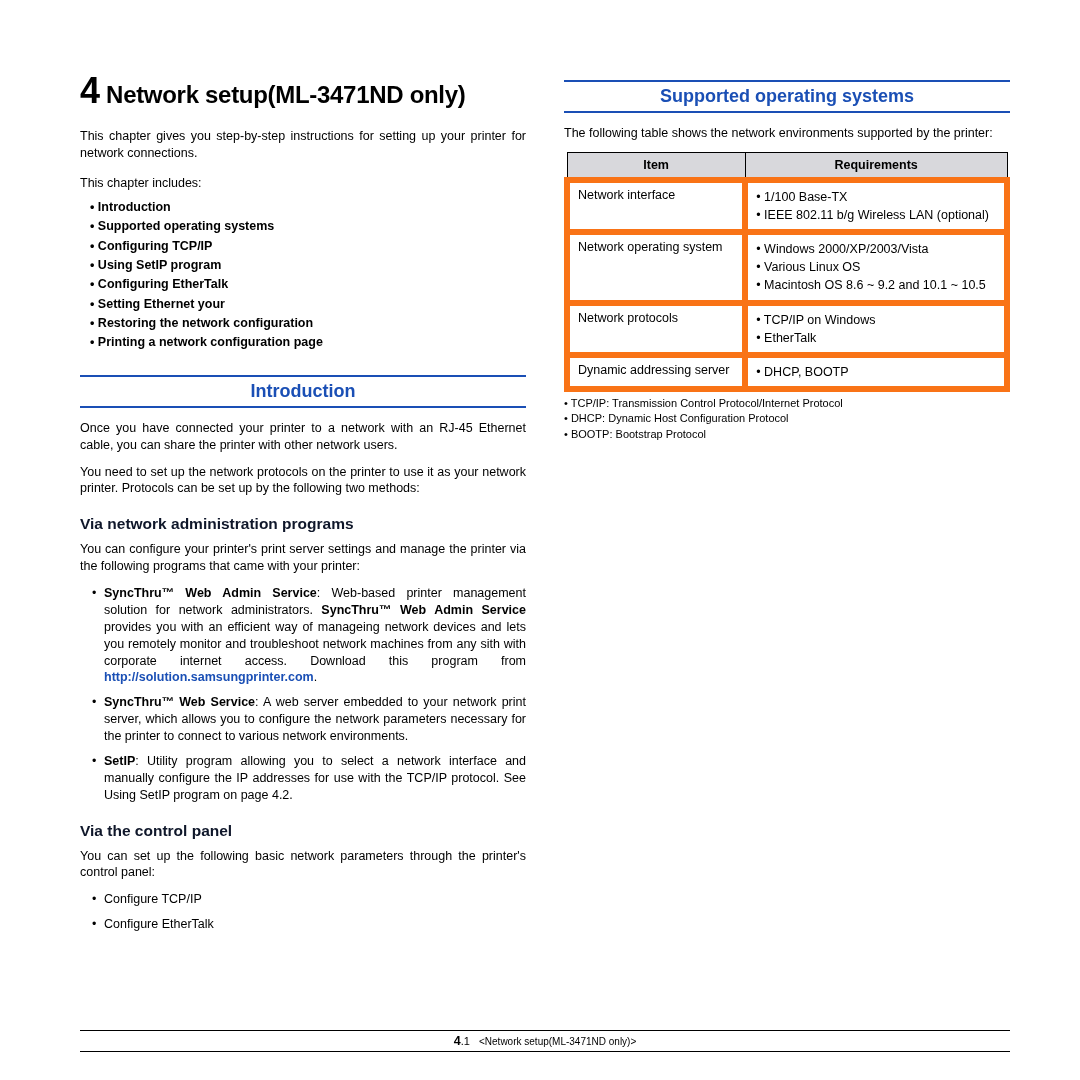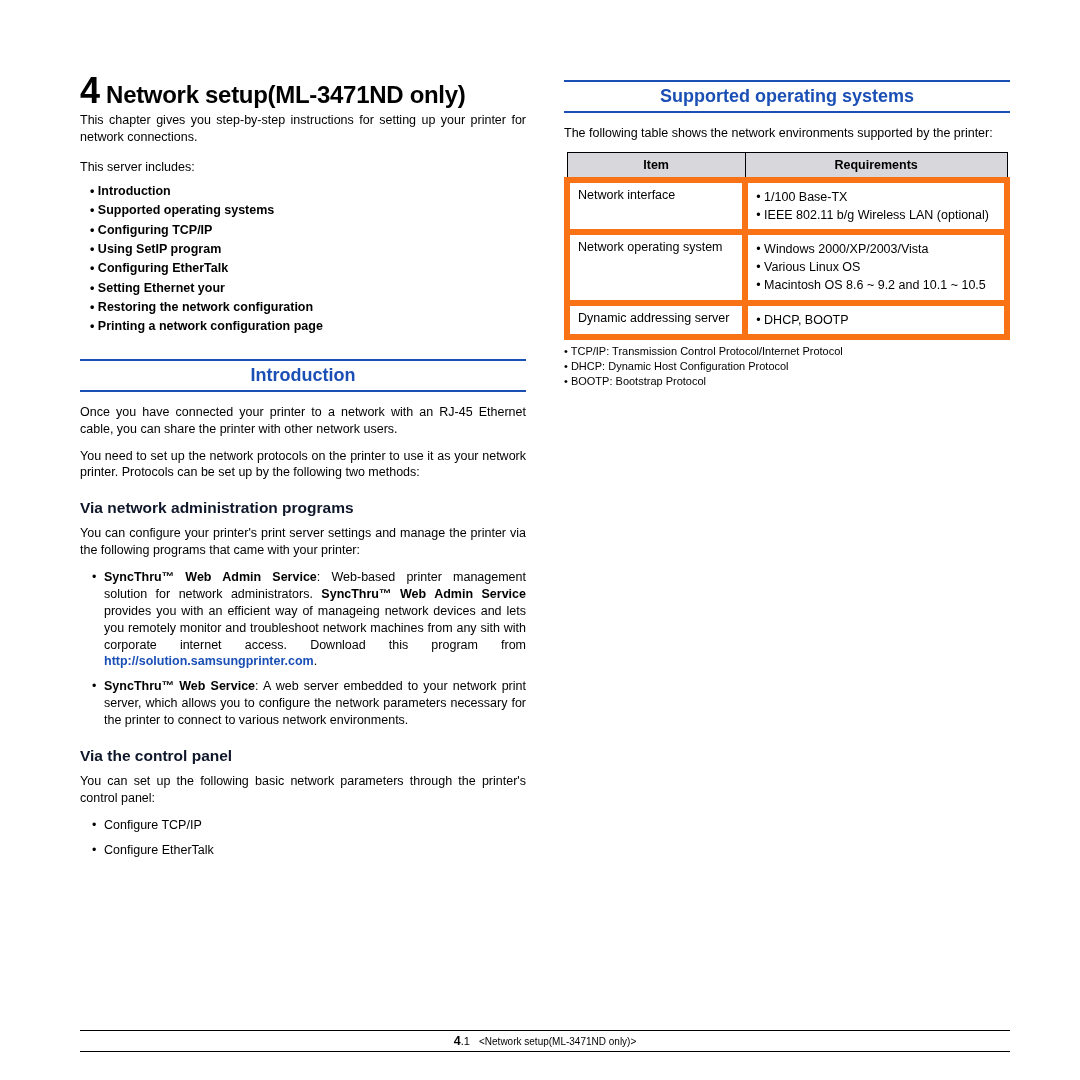--- a/index.html
+++ b/index.html
@@ -16,20 +16,21 @@
     display: flex;
     gap: 38px;
   }
   .col {
     flex: 1;
     min-width: 0;
   }
   .chapter-title {
     font-size: 24px;
     font-weight: bold;
+    margin-bottom: 16px;
     letter-spacing: -0.3px;
   }
   .chapter-num { font-size: 36px; }
   .intro-text {
     font-size: 12.5px;
     line-height: 1.35;
     margin-bottom: 14px;
     text-align: justify;
   }
   .includes { font-size: 12.5px; margin-bottom: 8px; }
@@ -130,21 +131,21 @@
 <body>
 
 <div class="columns">
 
   <div class="col">
     <h1 class="chapter-title">
       <span class="chapter-num">4</span><span> Network setup(ML-3471ND only)</span>
     </h1>
 
     <p class="intro-text">This chapter gives you step-by-step instructions for setting up your printer for network connections.</p>
-    <p class="includes">This server includes:</p>
+    <p class="includes">This chapter includes:</p>
 
     <ul class="toc-list">
       <li>Introduction</li>
       <li>Supported operating systems</li>
       <li>Configuring TCP/IP</li>
       <li>Using SetIP program</li>
       <li>Configuring EtherTalk</li>
       <li>Setting Ethernet your</li>
       <li>Restoring the network configuration</li>
       <li>Printing a network configuration page</li>
@@ -156,20 +157,23 @@
 
     <h3 class="sub-heading">Via network administration programs</h3>
     <p class="body-text">You can configure your printer's print server settings and manage the printer via the following programs that came with your printer:</p>
     <ul class="bullet-list">
       <li>
         <b>SyncThru™ Web Admin Service</b><span>: Web-based printer management solution for network administrators. </span><b>SyncThru™ Web Admin Service</b><span> provides you with an efficient way of manageing network devices and lets you remotely monitor and troubleshoot network machines from any sith with corporate internet access. Download this program from </span><a class="link-blue">http://solution.samsungprinter.com</a><span>.</span>
       </li>
       <li>
         <b>SyncThru™ Web Service</b><span>: A web server embedded to your network print server, which allows you to configure the network parameters necessary for the printer to connect to various network environments.</span>
       </li>
+      <li>
+        <b>SetIP</b><span>: Utility program allowing you to select a network interface and manually configure the IP addresses for use with the TCP/IP protocol. See Using SetIP program on page 4.2.</span>
+      </li>
     </ul>
 
     <h3 class="sub-heading">Via the control panel</h3>
     <p class="body-text">You can set up the following basic network parameters through the printer's control panel:</p>
     <ul class="bullet-list">
       <li>Configure TCP/IP</li>
       <li>Configure EtherTalk</li>
     </ul>
   </div>
 
@@ -198,20 +202,29 @@
           <td>Network operating system</td>
           <td>
             <ul class="cell-list">
               <li>Windows 2000/XP/2003/Vista</li>
               <li>Various Linux OS</li>
               <li>Macintosh OS 8.6 ~ 9.2 and 10.1 ~ 10.5</li>
             </ul>
           </td>
         </tr>
         <tr>
+          <td>Network protocols</td>
+          <td>
+            <ul class="cell-list">
+              <li>TCP/IP on Windows</li>
+              <li>EtherTalk</li>
+            </ul>
+          </td>
+        </tr>
+        <tr>
           <td>Dynamic addressing server</td>
           <td>
             <ul class="cell-list">
               <li>DHCP, BOOTP</li>
             </ul>
           </td>
         </tr>
       </tbody>
     </table>
 

